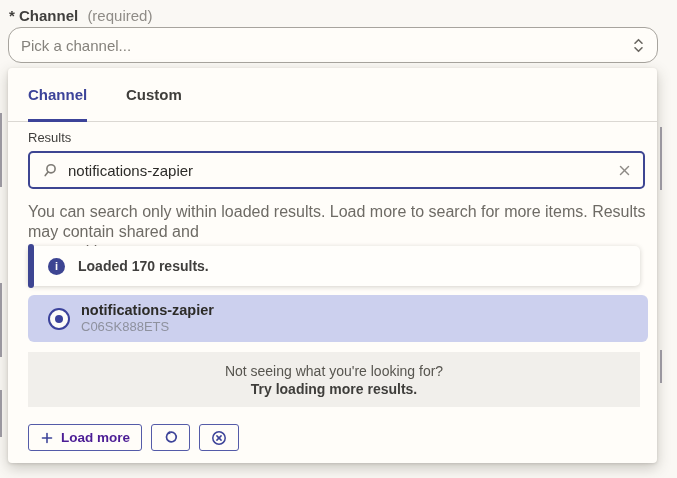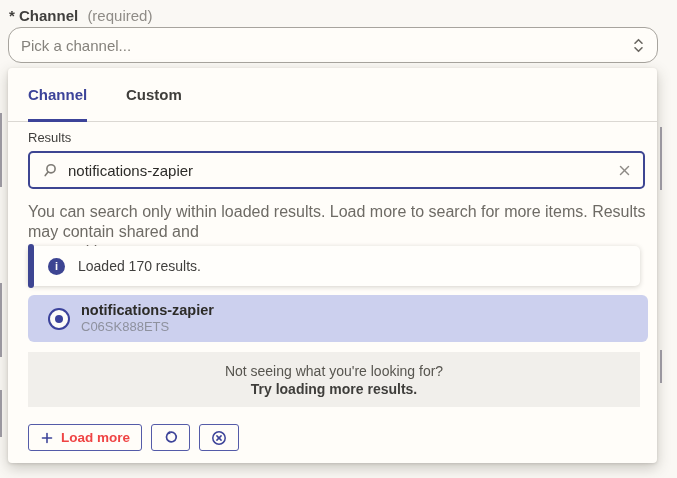--- a/index.html
+++ b/index.html
@@ -42,21 +42,21 @@
   .alert{
     position:absolute;left:20px;top:178px;width:612px;height:40px;background:#fffefb;
     border-radius:5px;box-shadow:0 1px 5px rgba(60,55,45,.22);
     display:flex;align-items:center;padding-left:20px;box-sizing:border-box;
   }
   .alert .bar{position:absolute;left:0;top:-2px;bottom:-2px;width:6px;background:#3d4592;border-radius:4px;}
   .info-icon{
     width:17px;height:17px;border-radius:50%;background:#3d4592;color:#fffdf9;
     font-size:11px;font-weight:700;display:flex;align-items:center;justify-content:center;margin-right:13px;
   }
-  .alert .alert-text{font-size:14px;color:#403f3d;}
+  .alert .alert-text{font-size:14px;color:#403f3d;font-weight:bold;}
   .option-row{
     position:absolute;left:20px;top:227px;width:620px;height:47px;background:#ccd0ee;
     border-radius:6px;display:flex;align-items:center;padding-left:20px;box-sizing:border-box;cursor:pointer;
   }
   .radio{
     width:18px;height:18px;border-radius:50%;border:2px solid #3b429b;background:#fdfcf8;
     display:flex;align-items:center;justify-content:center;margin-right:11px;flex:none;
   }
   .radio .dot{width:8px;height:8px;border-radius:50%;background:#3b429b;}
   .option-texts{display:flex;flex-direction:column;line-height:1.25;}
@@ -65,21 +65,21 @@
   .hint{
     position:absolute;left:20px;top:284px;width:612px;height:55px;background:#f1efeb;
     display:flex;flex-direction:column;align-items:center;justify-content:center;gap:2px;
   }
   .hint .l1{font-size:14px;color:#57554f;}
   .hint .l2{font-size:14px;font-weight:700;color:#3f3e3b;}
   .actions{position:absolute;left:20px;top:356px;display:flex;gap:9px;}
   .btn{
     display:inline-flex;align-items:center;gap:7px;height:27px;padding:0 11px;
     background:transparent;border:1px solid #545ba8;border-radius:3px;
-    font-family:inherit;font-size:13.5px;font-weight:700;color:#ef4444;cursor:pointer;
+    font-family:inherit;font-size:13.5px;font-weight:700;color:#4c1d95;cursor:pointer;
   }
   
   .edge{position:absolute;width:2px;background:#9a979f;}
   .edge.l1{left:0;top:113px;height:74px;}
   .edge.l2{left:0;top:283px;height:74px;}
   .edge.l3{left:0;top:390px;height:47px;}
   .edge.r1{left:660px;top:127px;height:63px;}
   .edge.r2{left:660px;top:350px;height:33px;}
   svg{display:block;}
 </style>

